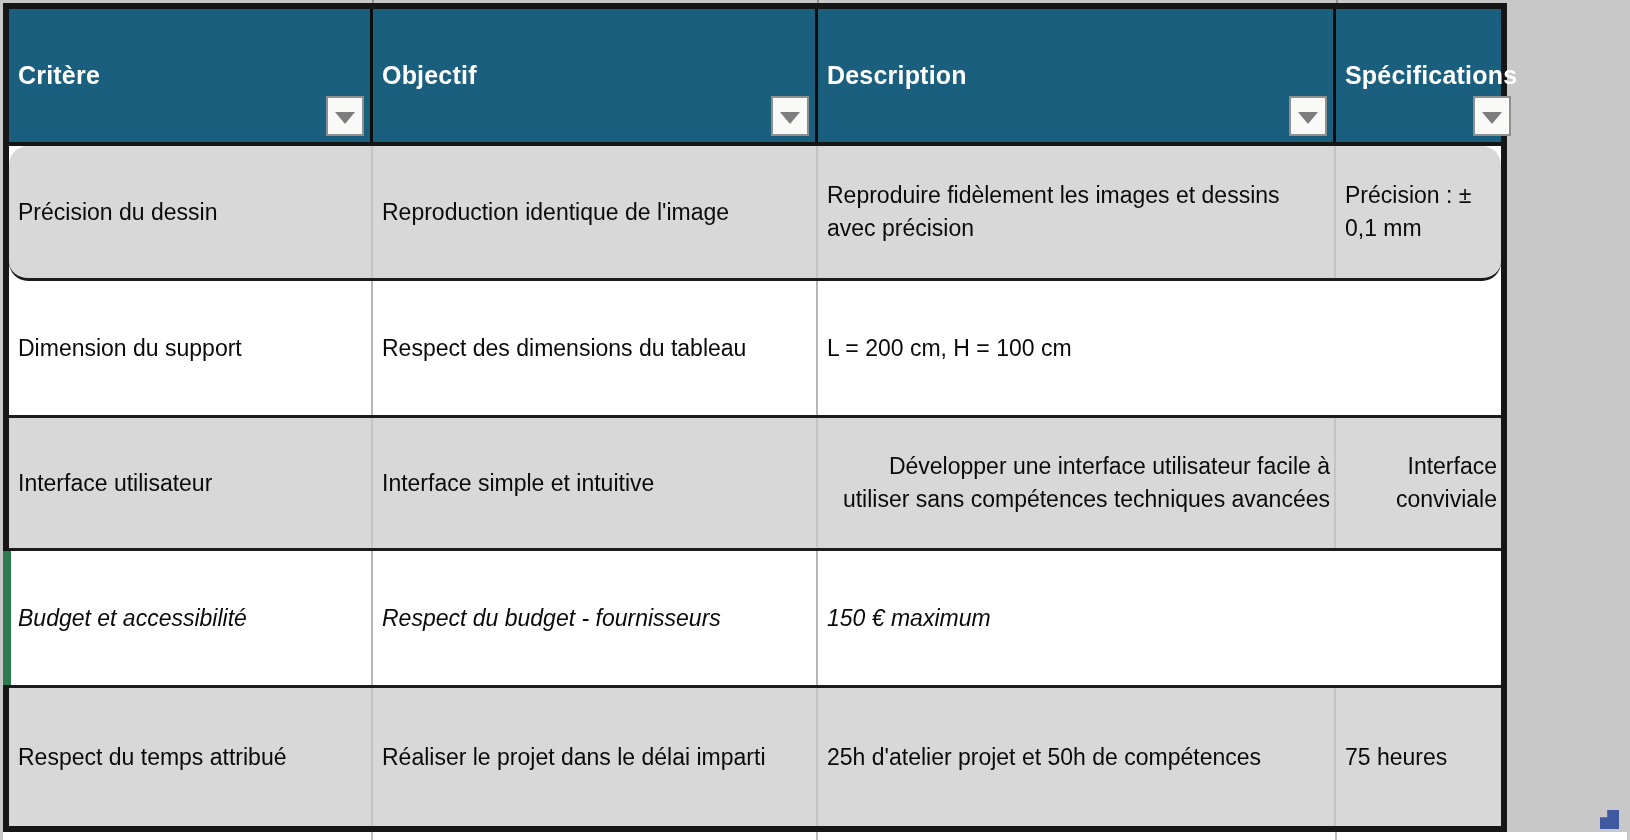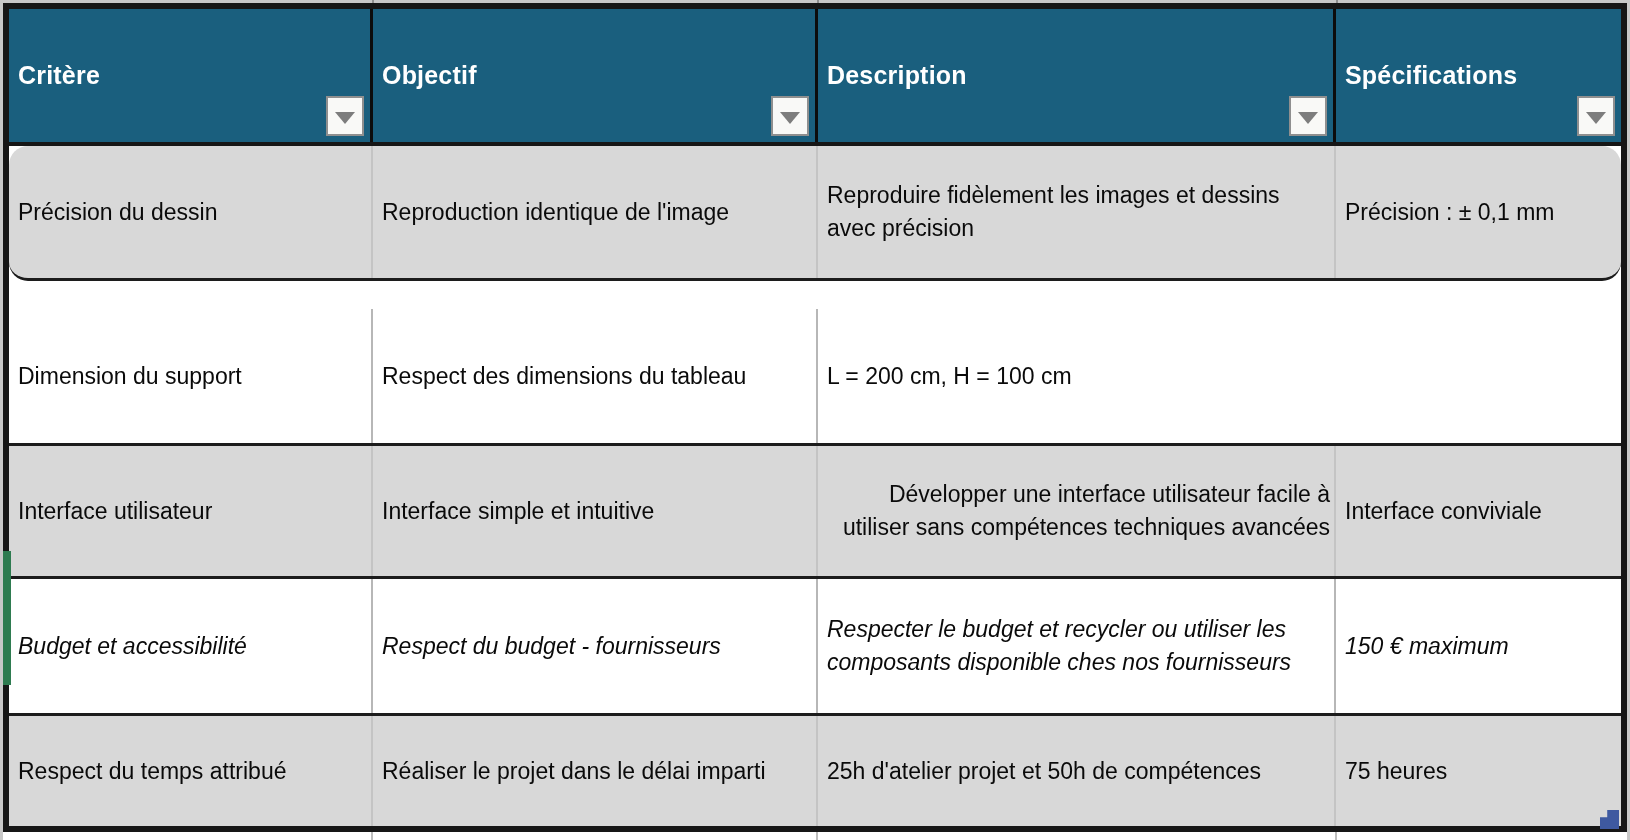--- a/index.html
+++ b/index.html
@@ -7,21 +7,21 @@
     position:relative; width:1630px; height:840px;
     background:#c8c8c8; overflow:hidden;
     font-family:"Liberation Sans", sans-serif;
     -webkit-font-smoothing:antialiased;
   }
   
   .top-notch { position:absolute; top:0; width:2px; height:4px; background:#8f8f8f; }
 
   .table-wrap {
     position:absolute; left:3px; top:3px;
-    width:1624px; height:829px;
+    width:1504px; height:829px;
     border:6px solid #161616; box-sizing:border-box;
     background:#ffffff;
     display:flex; flex-direction:column;
   }
   .row { display:grid; grid-template-columns:364px 445px 518px auto; box-sizing:border-box; }
 
   .header-row { height:137px; background:#1A5F7E; border-bottom:4px solid #161616; }
   .header-cell {
     position:relative; box-sizing:border-box;
     display:flex; align-items:center;
@@ -42,21 +42,21 @@
   .tri-down {
     width:0; height:0;
     border-left:10px solid transparent;
     border-right:10px solid transparent;
     border-top:12px solid #7d7d7d;
     margin-top:3px;
   }
 
   .body-row { border-bottom:3px solid #1c1c1c; }
   .body-row.last { border-bottom:none; flex:1; }
-  .r1 { height:135px;border-radius:19px; } .r2 { height:137px;margin-top:28px; } .r3 { height:133px;text-align:right; } .r4 { height:137px;font-style:italic; }
+  .r1 { height:135px;border-radius:19px; } .r2 { height:137px; } .r3 { height:133px;text-align:right; } .r4 { height:137px;font-style:italic; }
   .gray { background:#D8D8D8; }
   .white { background:#ffffff; }
 
   .cell {
     position:relative; box-sizing:border-box;
     display:flex; align-items:center;
     padding:4px 4px 4px 9px;
     font-size:23px; color:#0a0a0a;
     line-height:1.42;
   }
@@ -163,23 +163,20 @@
     </div>
 
     <div class="row body-row r4 white">
       <div class="cell">
           <span>Budget et accessibilité</span>
         </div>
       <div class="cell">
           <span>Respect du budget - fournisseurs</span>
         </div>
       <div class="cell">
-          <span>Respecter le budget et recycler ou utiliser les composants disponible ches nos fournisseurs</span>
-        </div>
-      <div class="cell">
           <span>150 € maximum</span>
         </div>
     </div>
 
     <div class="row body-row last gray">
       <div class="cell">
           <span>Respect du temps attribué</span>
         </div>
       <div class="cell">
           <span>Réaliser le projet dans le délai imparti</span>

